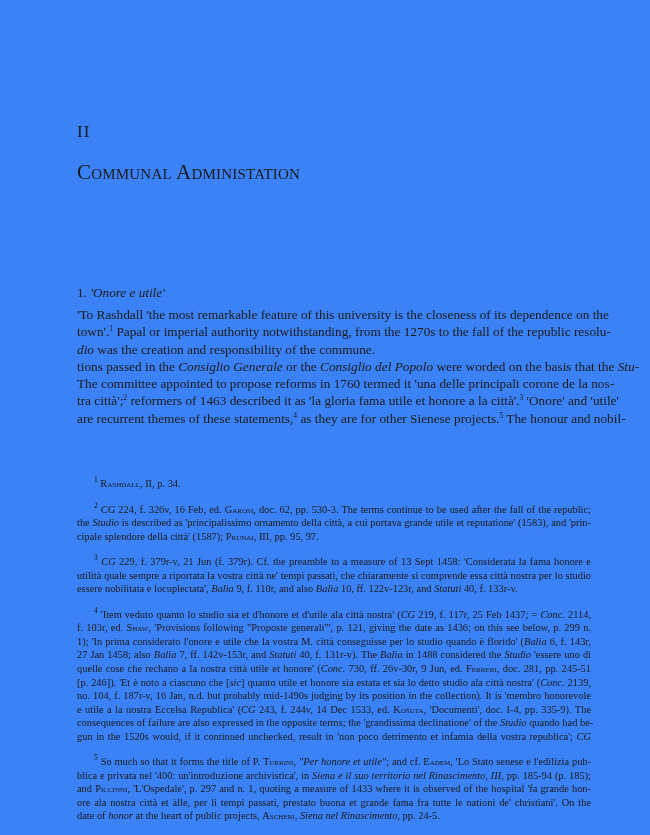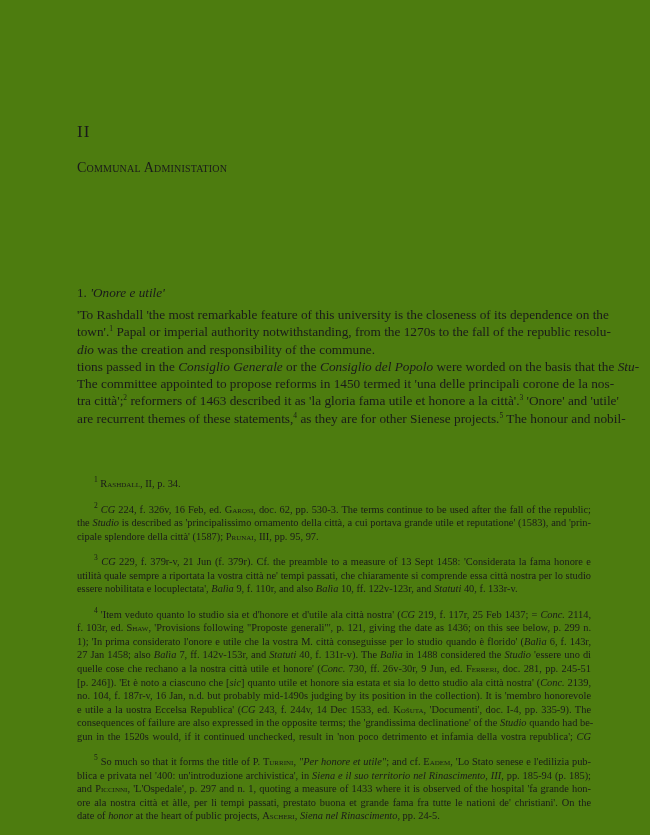--- a/index.html
+++ b/index.html
@@ -1,22 +1,22 @@
 <!DOCTYPE html>
 <html><head>
 <meta charset="utf-8">
 <style>
   html, body { margin:0; padding:0; background:#ffffff; }
   body { width:650px; height:835px; position:relative; overflow:hidden;
          font-family:"DejaVu Serif", "Liberation Serif", serif; color:#1a1a1a; }
-  .page { position:absolute; left:0; top:0; width:650px; height:835px; background:#4d7c0f; }
+  .page { position:absolute; left:0; top:0; width:650px; height:835px; background:#3b82f6; }
   .chapter-num { position:absolute; left:77px; top:122px; font-family:"Liberation Serif", serif;
                  font-size:17px; letter-spacing:1px; }
   .chapter-title { position:absolute; left:77px; top:160px; font-family:"Liberation Serif", serif;
-                   font-size:14px; font-variant:small-caps; letter-spacing:0.2px; }
+                   font-size:21px; font-variant:small-caps; letter-spacing:0.2px; }
   .section-head { position:absolute; left:77px; top:285px; font-family:"Liberation Serif", serif;
                   font-size:13.2px; }
   .section-head i { font-style:italic; }
   .body { position:absolute; left:77px; top:306px; width:514px; font-family:"Liberation Serif", serif;
           font-size:13.3px; line-height:17.3px; }
   .line { display:block; white-space:nowrap; text-align:justify; text-align-last:justify; height:17.3px; }
   .line.last { text-align-last:left; }
   .indent { padding-left:18px; }
   sup { font-size:7.5px; vertical-align:5px; line-height:0; }
   .notes { position:absolute; left:77px; top:465px; width:514px; font-family:"Liberation Serif", serif;
@@ -40,21 +40,21 @@
   </div>
 
   <div class="body">
     <div>
       <span class="line"><span>'To Rashdall 'the most remarkable feature of this university is the closeness of its dependence on the</span></span>
       <span class="line"><span>town'.</span><sup>1</sup><span> Papal or imperial authority notwithstanding, from the 1270s to the fall of the republic resolu-</span></span>
       <span class="line last"><i>dio</i><span> was the creation and responsibility of the commune.</span></span>
       <span class="line"><span>tions passed in the </span><i>Consiglio Generale</i><span> or the </span><i>Consiglio del Popolo</i><span> were worded on the basis that the </span><i>Stu-</i></span>
     </div>
     <div>
-      <span class="line"><span>The committee appointed to propose reforms in 1450 termed it 'una delle principali corone de la nos-</span></span>
+      <span class="line"><span>The committee appointed to propose reforms in 1760 termed it 'una delle principali corone de la nos-</span></span>
       <span class="line"><span>tra città';</span><sup>2</sup><span> reformers of 1463 described it as 'la gloria fama utile et honore a la città'.</span><sup>3</sup><span> 'Onore' and 'utile'</span></span>
       <span class="line"><span>are recurrent themes of these statements,</span><sup>4</sup><span> as they are for other Sienese projects.</span><sup>5</sup><span> The honour and nobil-</span></span>
     </div>
   </div>
 
   <div class="notes">
 
     <div>
       <span class="line last nindent"><sup>1</sup> <span class="sc">Rashdall</span><span>, II, p. 34.</span></span>
     </div>

